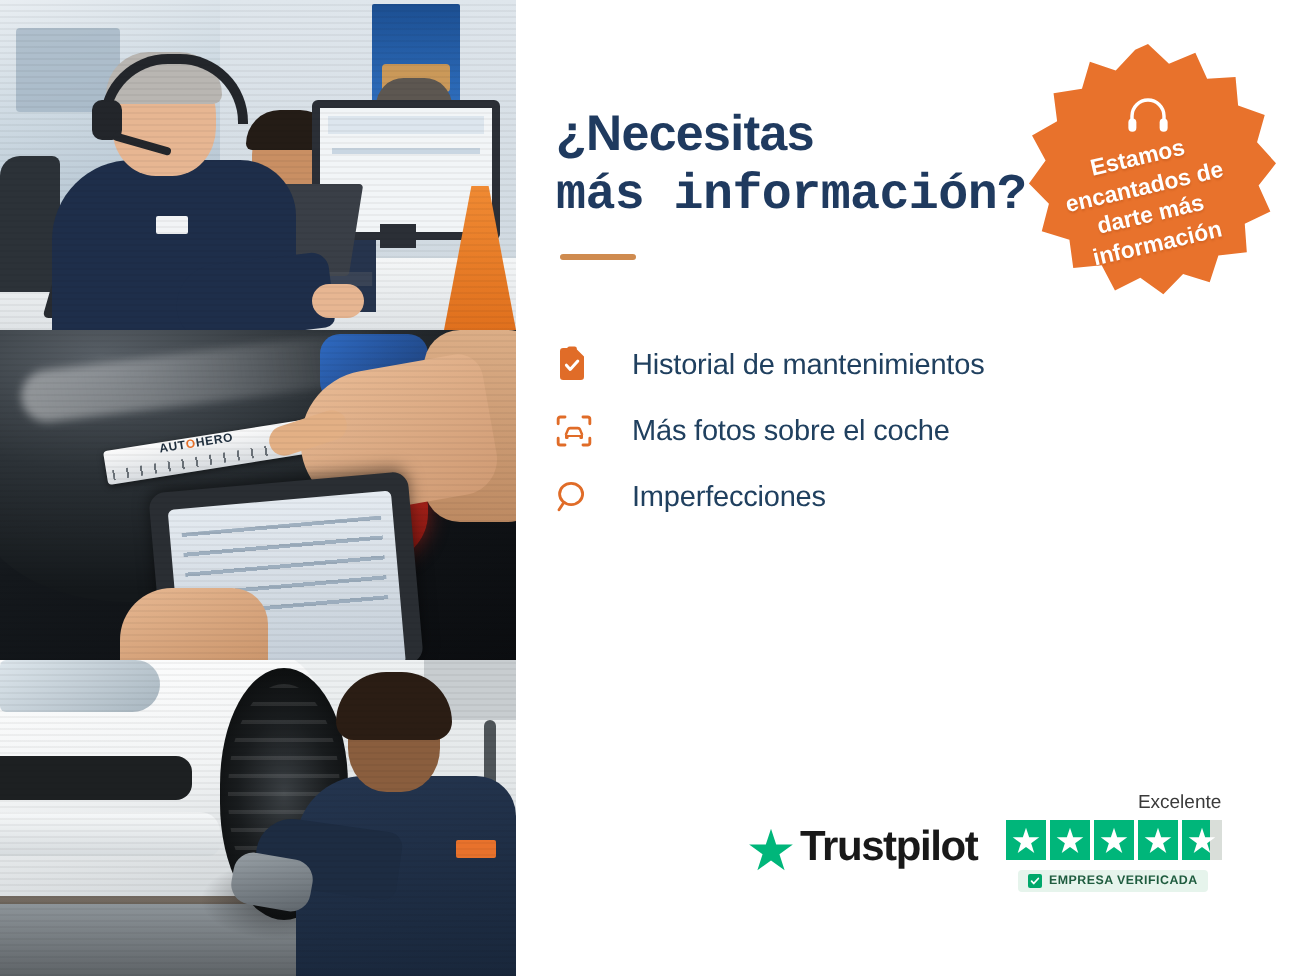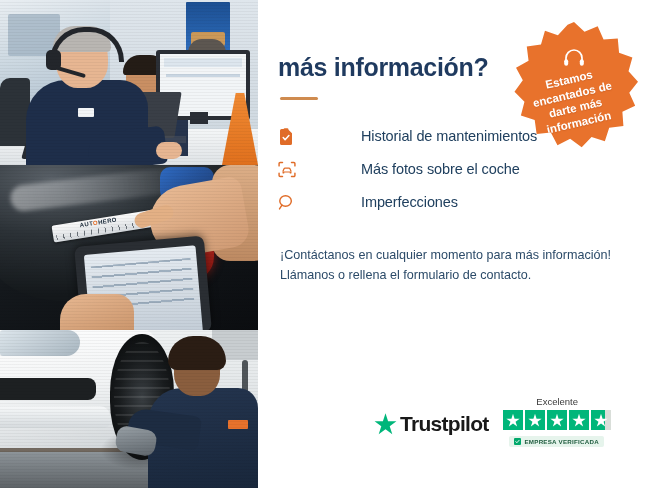--- a/index.html
+++ b/index.html
@@ -342,21 +342,21 @@
 
   #headline {
     color: #1f3a5f;
     font-size: 25px;
     line-height: 1.22;
     font-weight: bold;
     letter-spacing: -.3px;
     margin: 0;
     max-width: 240px;
   }
-  #headline-line-2 { display:block; }
+  #headline-line-2 { display:block;font-family:Liberation Mono, monospace; }
 
   #title-divider {
     width: 38px;
     height: 3px;
     background: #cf8b4f;
     margin: 14px 0 0 2px;
     border-radius: 2px;
   }
 
   
@@ -397,23 +397,22 @@
   }
 
   
   #feature-list {
     list-style: none;
     margin: 28px 0 0 0;
     padding: 0;
   }
   .feature-item {
     display: flex;
-    align-items: flex-start;
+    align-items: flex-end;
     height: 33px;
-    gap: 45px;
   }
   .feature-icon {
     width: 26px;
     min-width: 26px;
     display: flex;
     justify-content: flex-start;
     align-items: center;
     color: #d9662a;
   }
   .feature-label {
@@ -436,37 +435,37 @@
   #trustpilot {
     position: absolute;
     left: 116px;
     bottom: 40px;
     display: flex;
     align-items: flex-end;
     gap: 14px;
   }
   #tp-logo {
     display: flex;
-    align-items: flex-start;
+    align-items: center;
     gap: 3px;
     padding-bottom: 12px;
     margin-top: 11px;
   }
   #tp-wordmark {
     color: #191919;
     font-size: 21px;
     font-weight: bold;
     letter-spacing: -.7px;
   }
   #tp-rating { text-align: center; }
   #tp-excelente {
     color: #3a3a3a;
     font-size: 9.5px;
     margin-bottom: 3px;
-    text-align: center;
+    text-align: right;
     padding-left: 1px;
   }
   #tp-stars { display: flex; gap: 2px; }
   .tp-star {
     width: 20px; height: 20px;
     background: #00b67a;
     display: flex; align-items: center; justify-content: center;
     position: relative;
   }
   .tp-star.partial { background: #d9ded9; }
@@ -597,20 +596,21 @@
         <div class="p3-head"></div>
         <div class="p3-hair"></div>
       </div>
       <div class="photo-grain"></div>
     </div>
   </div>
 
   <div id="content">
 
     <h1 id="headline">
+      <span>¿Necesitas</span>
       <span id="headline-line-2">más información?</span>
     </h1>
 
     <div id="title-divider"></div>
 
     <div id="badge">
       <div id="badge-icon">
         <svg width="22" height="20" viewBox="0 0 24 22" fill="none">
           <path d="M3.2 13.5V11a8.8 8.8 0 0 1 17.6 0v2.5" stroke="#ffffff" stroke-width="1.9" stroke-linecap="round"></path>
           <rect x="1.2" y="12.4" width="4.4" height="7.2" rx="2.2" fill="#ffffff"></rect>
@@ -653,24 +653,20 @@
           <svg width="17" height="17" viewBox="0 0 18 18" fill="none">
             <ellipse cx="8" cy="7.4" rx="6.1" ry="5.6" stroke="#e06c28" stroke-width="1.5"></ellipse>
             <path d="M4.2 11.8L1.6 15.8" stroke="#e06c28" stroke-width="1.5" stroke-linecap="round"></path>
           </svg>
         </span>
         <span class="feature-label">Imperfecciones</span>
       </li>
 
     </ul>
 
-    <p id="contact-text">
-      <span>¡Contáctanos en cualquier momento para más información!</span><br>
-      <span>Llámanos o rellena el formulario de contacto.</span>
-    </p>
 
     <div id="trustpilot">
 
       <div id="tp-logo">
         <svg width="23" height="23" viewBox="0 0 24 24">
           <path d="M12 1.4l2.7 8.3h8.7l-7 5.1 2.7 8.3-7.1-5.1-7.1 5.1 2.7-8.3-7-5.1h8.7L12 1.4Z" fill="#00b67a"></path>
         </svg>
         <span id="tp-wordmark">Trustpilot</span>
       </div>
 

